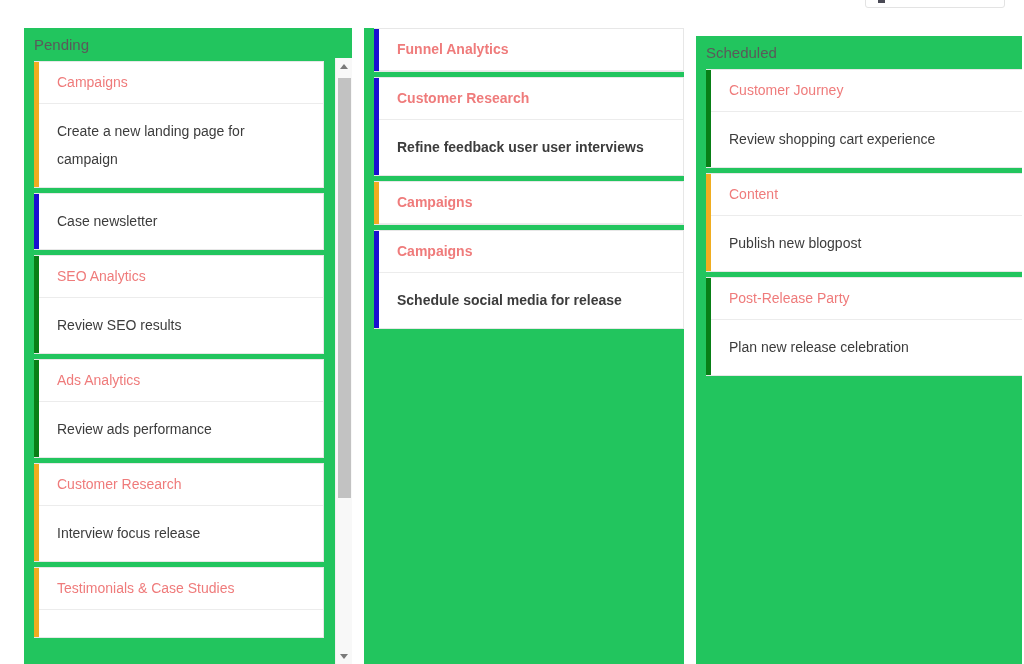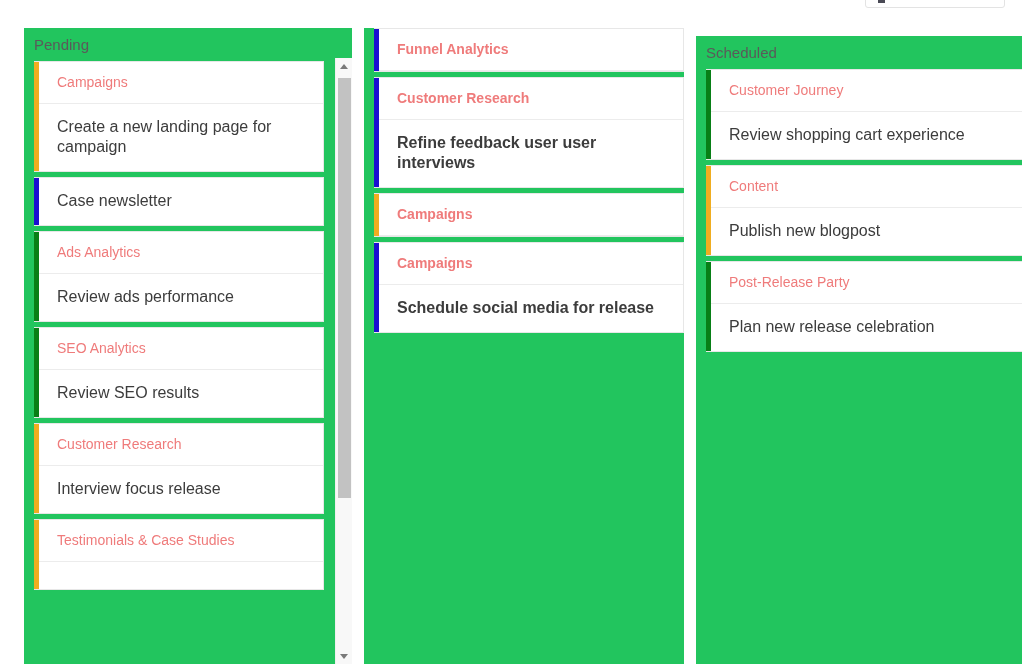--- a/index.html
+++ b/index.html
@@ -76,24 +76,24 @@
   }
   .card-title {
     font-size: 14px;
     color: #ef7b7b;
     padding: 12px 14px 12px 23px;
     line-height: 17px;
     border-bottom: 1px solid #ececec;
     white-space: nowrap;
   }
   .card-body {
-    font-size: 16px;
+    font-size: 14px;
     color: #3c3c3c;
     padding: 13px 14px 14px 23px;
-    line-height: 20px;
+    line-height: 28px;
   }
 
   
   .scrollbar {
     position: absolute;
     right: 0; top: 30px;
     width: 17px;
     height: 606px;
     background: #f8f8f8;
     border-left: 1px solid #f0f0f0;
@@ -136,27 +136,27 @@
             <span class="accent" style="background: rgb(240, 173, 32);"></span>
             <div class="card-title">Campaigns</div>
             <div class="card-body">Create a new landing page for campaign</div>
           </div>
           <div class="card">
             <span class="accent" style="background: rgb(26, 15, 208);"></span>
             <div class="card-body">Case newsletter</div>
           </div>
           <div class="card">
             <span class="accent" style="background: rgb(8, 127, 22);"></span>
+            <div class="card-title">SEO Analytics</div>
+            <div class="card-body">Review SEO results</div>
+          </div>
+          <div class="card">
+            <span class="accent" style="background: rgb(8, 127, 22);"></span>
             <div class="card-title">Ads Analytics</div>
             <div class="card-body">Review ads performance</div>
-          </div>
-          <div class="card">
-            <span class="accent" style="background: rgb(8, 127, 22);"></span>
-            <div class="card-title">SEO Analytics</div>
-            <div class="card-body">Review SEO results</div>
           </div>
           <div class="card">
             <span class="accent" style="background: rgb(240, 173, 32);"></span>
             <div class="card-title">Customer Research</div>
             <div class="card-body">Interview focus release</div>
           </div>
           <div class="card">
             <span class="accent" style="background: rgb(240, 173, 32);"></span>
             <div class="card-title">Testimonials &amp; Case Studies</div>
             <div class="card-body" style="min-height: 20px;"></div>

